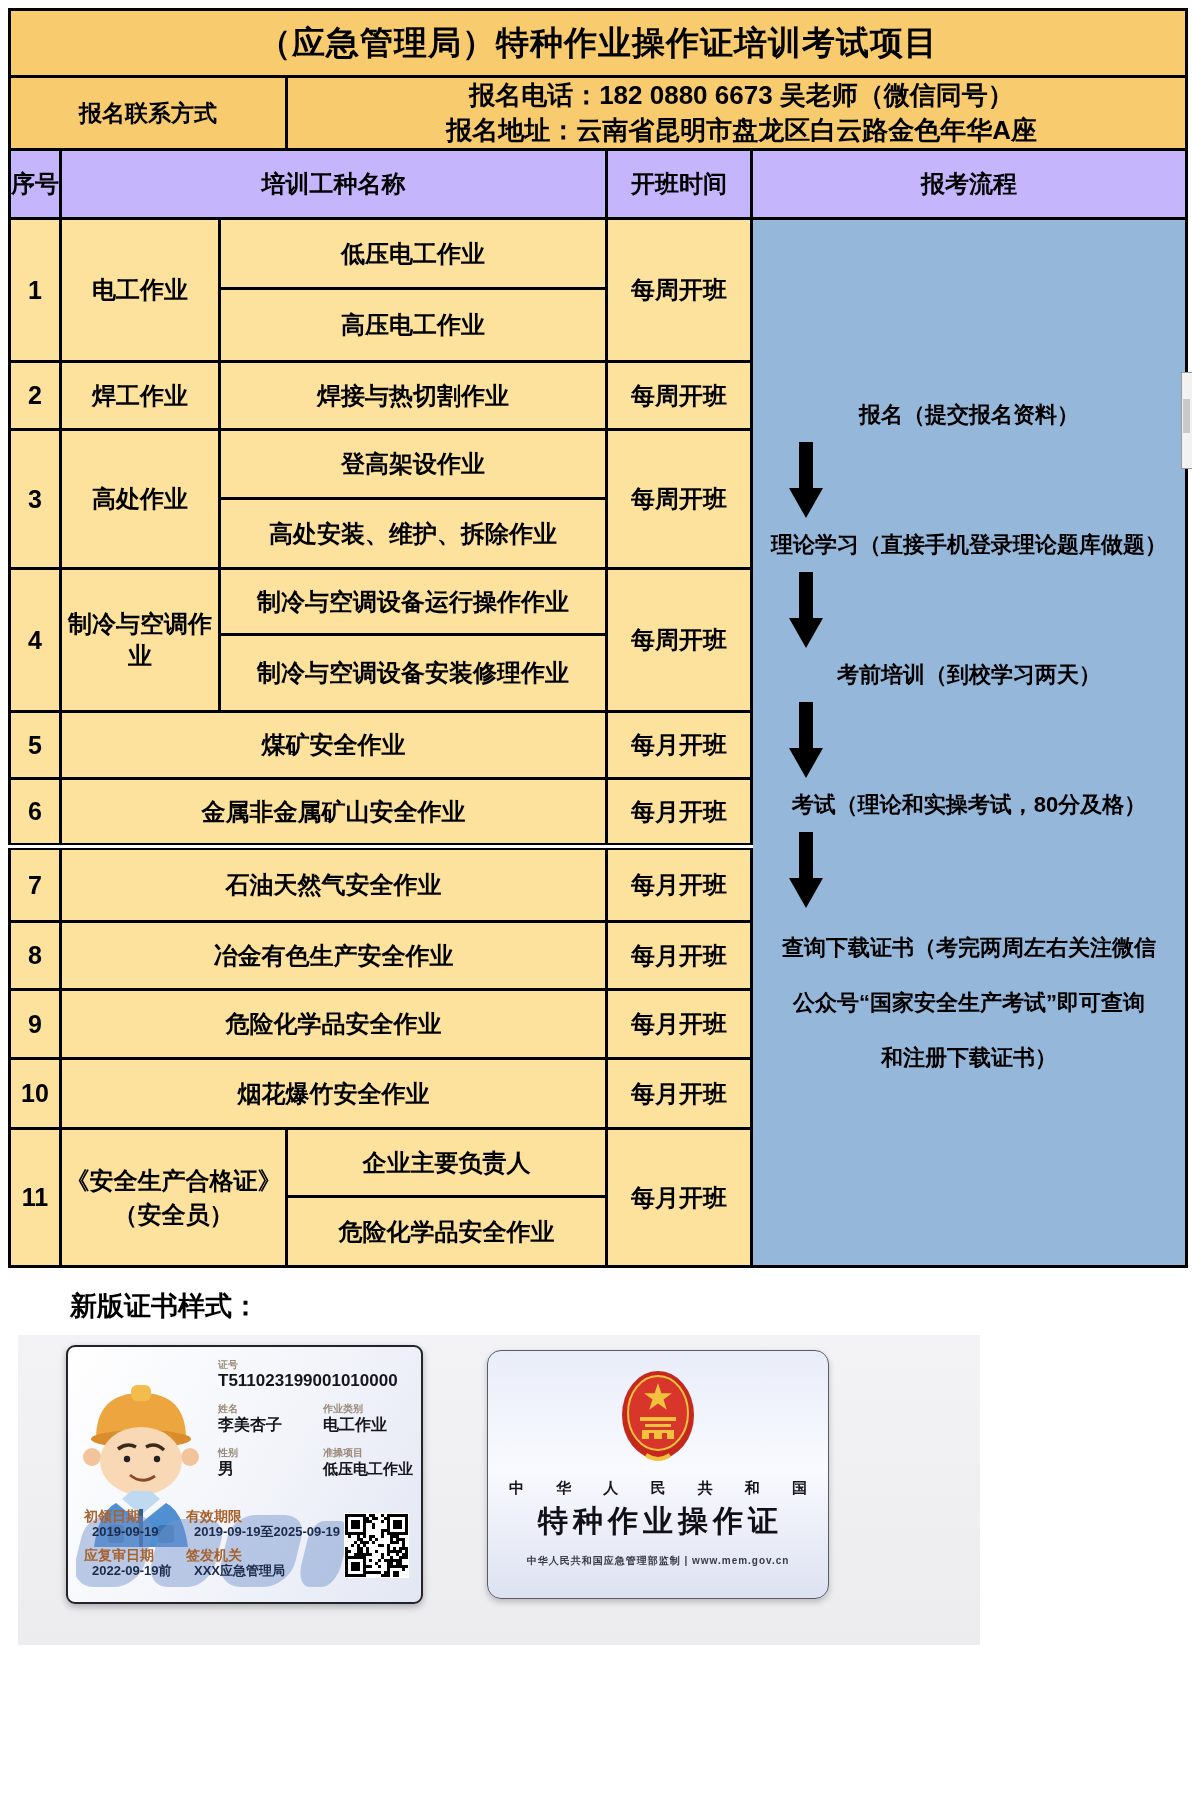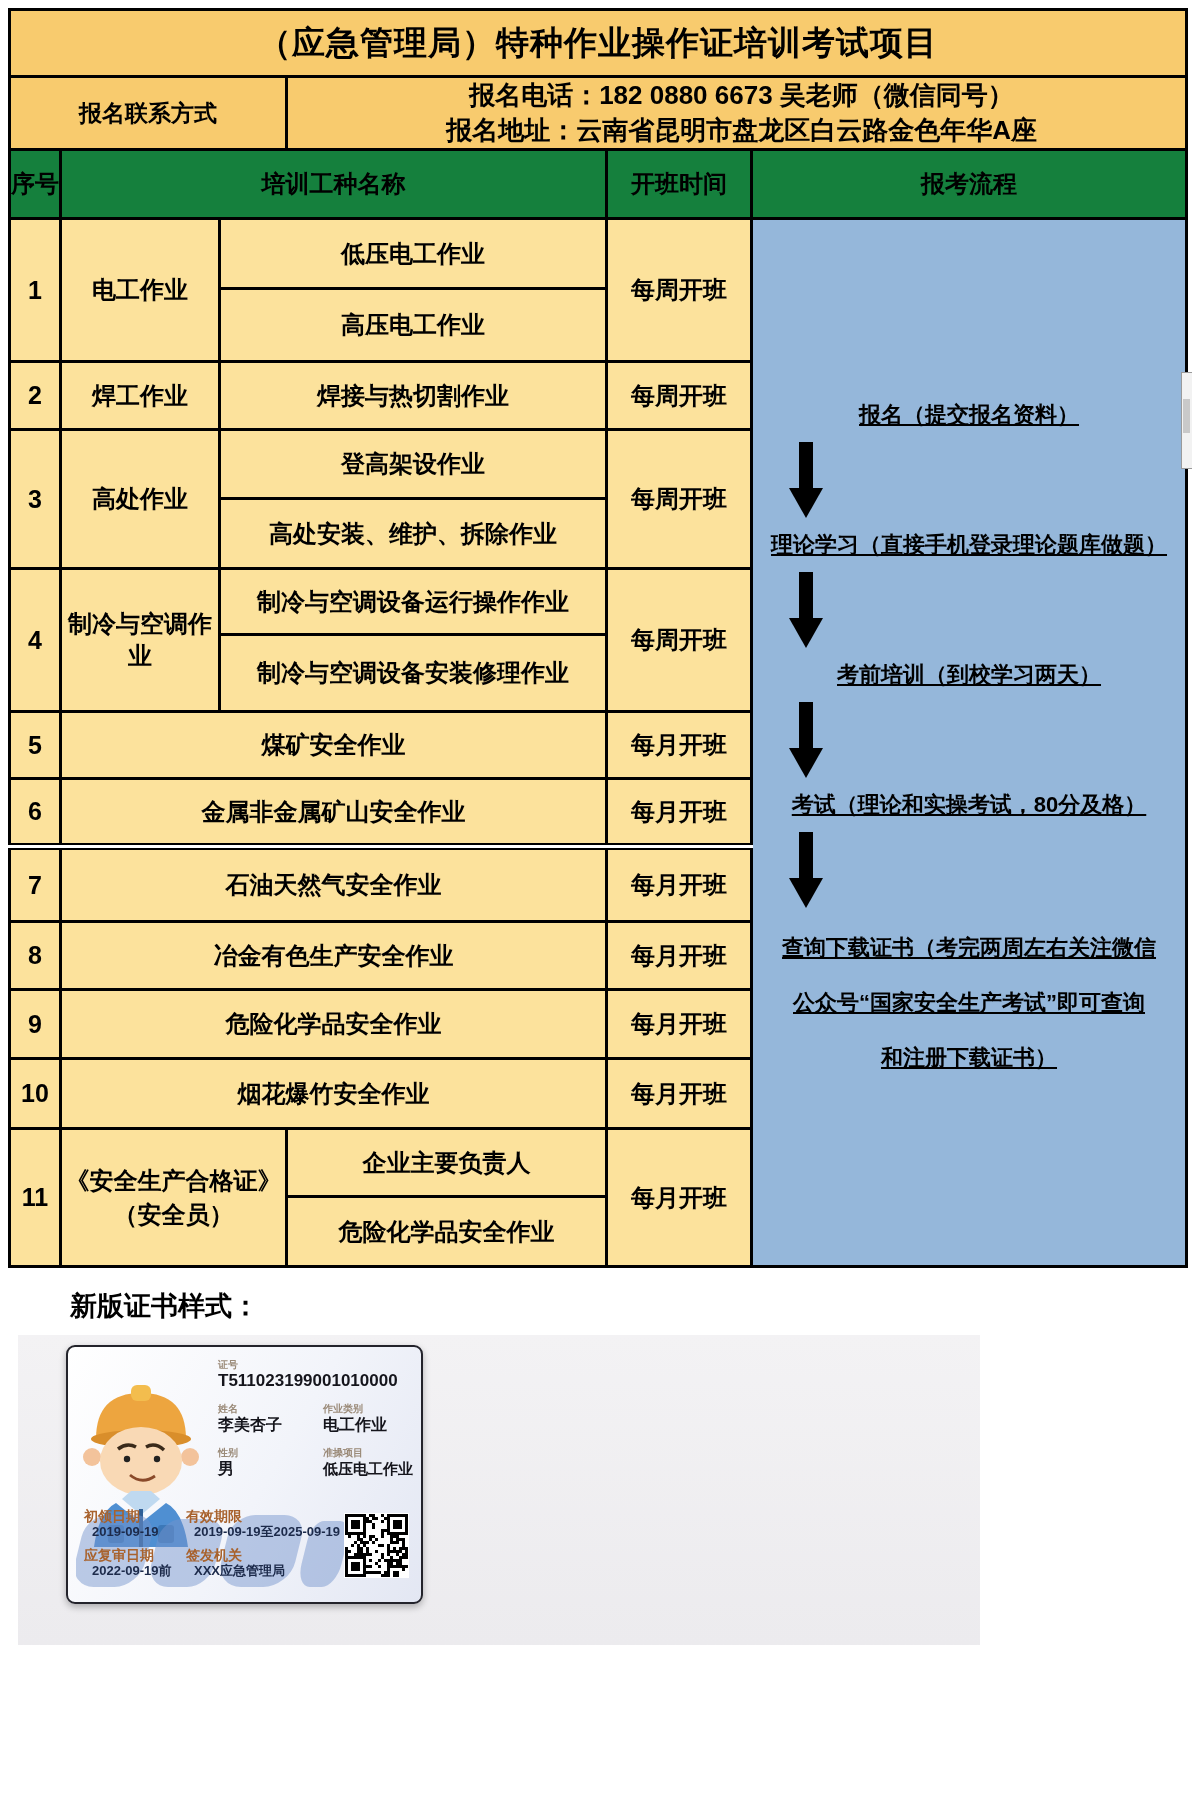--- a/index.html
+++ b/index.html
@@ -3,34 +3,34 @@
 <meta charset="utf-8">
 <style>
   html,body{margin:0;padding:0;background:#fff;}
   .page{position:relative;width:1192px;height:1816px;background:#ffffff;overflow:hidden;
         font-family:"Liberation Sans","DejaVu Sans",sans-serif;color:#000;}
   
   table.tbl{position:absolute;left:8px;top:8px;border-collapse:collapse;table-layout:fixed;width:1177px;}
   table.tbl td{border:3px solid #000;overflow:hidden;padding:0;vertical-align:middle;text-align:center;}
   .bg-gold{background:#f8cb6e;}
   .bg-cream{background:#fce29c;}
-  .bg-orange{background:#15803d;}
+  .bg-orange{background:#c4b5fd;}
   .bg-blue{background:#95b7da;}
   .title-cell{font-size:33px;font-weight:bold;text-align:center;letter-spacing:1px;}
   .contact-label{font-size:23px;font-weight:bold;padding-left:8px;}
   .contact-info div{font-size:26px;font-weight:bold;padding-left:10px;line-height:35px;}
   .hdr{font-size:24px;font-weight:bold;text-align:center;}
   .num{font-size:25px;font-weight:bold;padding-left:13px;}
   .cell{font-size:24px;font-weight:bold;padding-left:10px;}
   .sched{font-size:24px;font-weight:bold;padding-left:7px;}
   .cat-center{text-align:center;white-space:pre-line;line-height:34px;padding-left:0;}
   tr.dbl td{border-top:7px double #000;}
   
   .flow-cell{vertical-align:top;padding:20px 6px 0 14px;}
-  .flow-step{font-size:22px;font-weight:bold;line-height:30px;margin:6px 0;white-space:pre-line;text-decoration:underline;}
+  .flow-step{font-size:22px;font-weight:bold;line-height:30px;margin:6px 0;white-space:pre-line;}
   .flow-step.multi{line-height:55px;margin-top:12px;}
   .arrow{width:34px;height:76px;margin:12px 0 12px 36px;position:relative;}
   .arrow .stem{position:absolute;left:10px;top:0;width:14px;height:48px;background:#000;}
   .arrow .head{position:absolute;left:0;top:46px;width:0;height:0;
                border-left:17px solid transparent;border-right:17px solid transparent;border-top:30px solid #000;}
   
   .cert-heading{position:absolute;left:70px;top:1288px;font-size:27px;font-weight:bold;}
   .photo-strip{position:absolute;left:18px;top:1335px;width:962px;height:310px;
                background:linear-gradient(180deg,#f3f2f4,#ecebee);}
   .idc{position:absolute;left:66px;top:1345px;width:353px;height:255px;border-radius:9px;
@@ -691,19 +691,35 @@
             <i class="on"></i>
             <i class="on"></i>
             <i></i>
             <i></i>
             <i></i>
           </div>
         </div>
     </div>
   </div>
 
+  <div class="backc">
+    <svg class="emblem" width="78" height="100" viewBox="0 0 78 100">
+      <ellipse cx="39" cy="46" rx="36" ry="44" fill="#c5291e"></ellipse>
+      <ellipse cx="39" cy="44" rx="30" ry="37" fill="#d8362a" stroke="#f2c23e" stroke-width="2"></ellipse>
+      <polygon fill="#f2c23e" points="39,14 42.4,24.2 53,24.2 44.5,30.6 47.8,40.8 39,34.6 30.2,40.8 33.5,30.6 25,24.2 35.6,24.2"></polygon>
+      <rect x="21" y="48" width="36" height="4" fill="#f2c23e"></rect>
+      <rect x="26" y="55" width="26" height="3" fill="#f2c23e"></rect>
+      <rect x="23" y="61" width="32" height="9" fill="#f2c23e"></rect>
+      <rect x="30" y="64" width="5" height="6" fill="#d8362a"></rect>
+      <rect x="43" y="64" width="5" height="6" fill="#d8362a"></rect>
+      <path d="M27 86 q12 8 24 0" stroke="#f2c23e" stroke-width="4" fill="none"></path>
+    </svg>
+    <div class="country">中 华 人 民 共 和 国</div>
+    <div class="c-title">特种作业操作证</div>
+    <div class="c-footer">中华人民共和国应急管理部监制 | www.mem.gov.cn</div>
+  </div>
 
 
   <div class="scrollbar">
       <div class="thumb"></div>
     </div>
 
 </div>
 
 </body></html>

